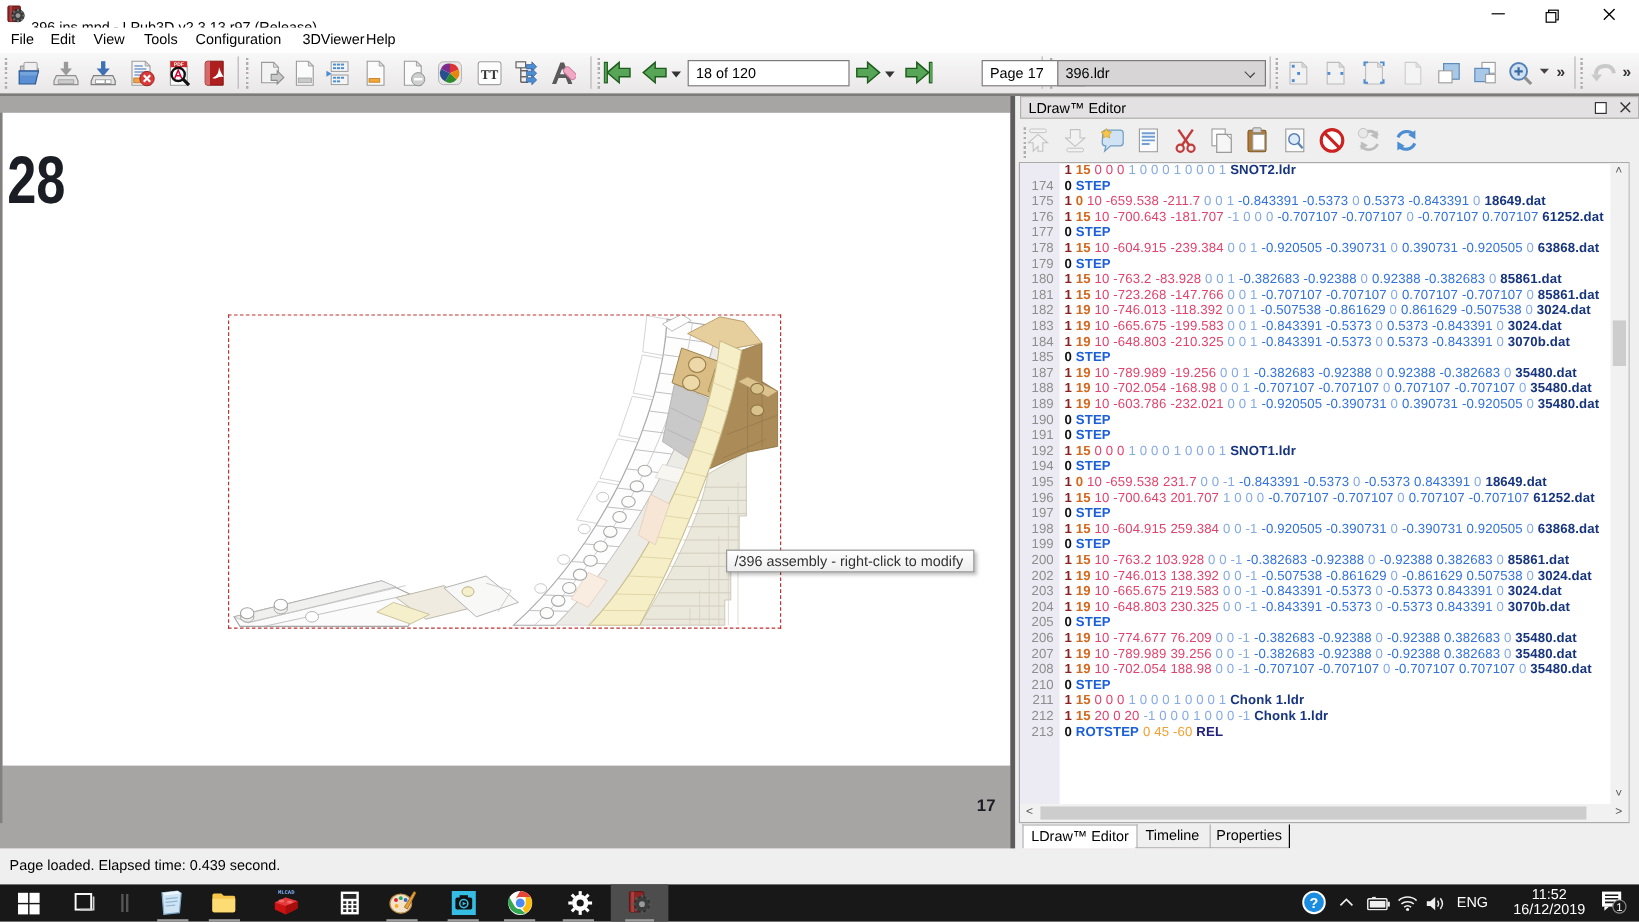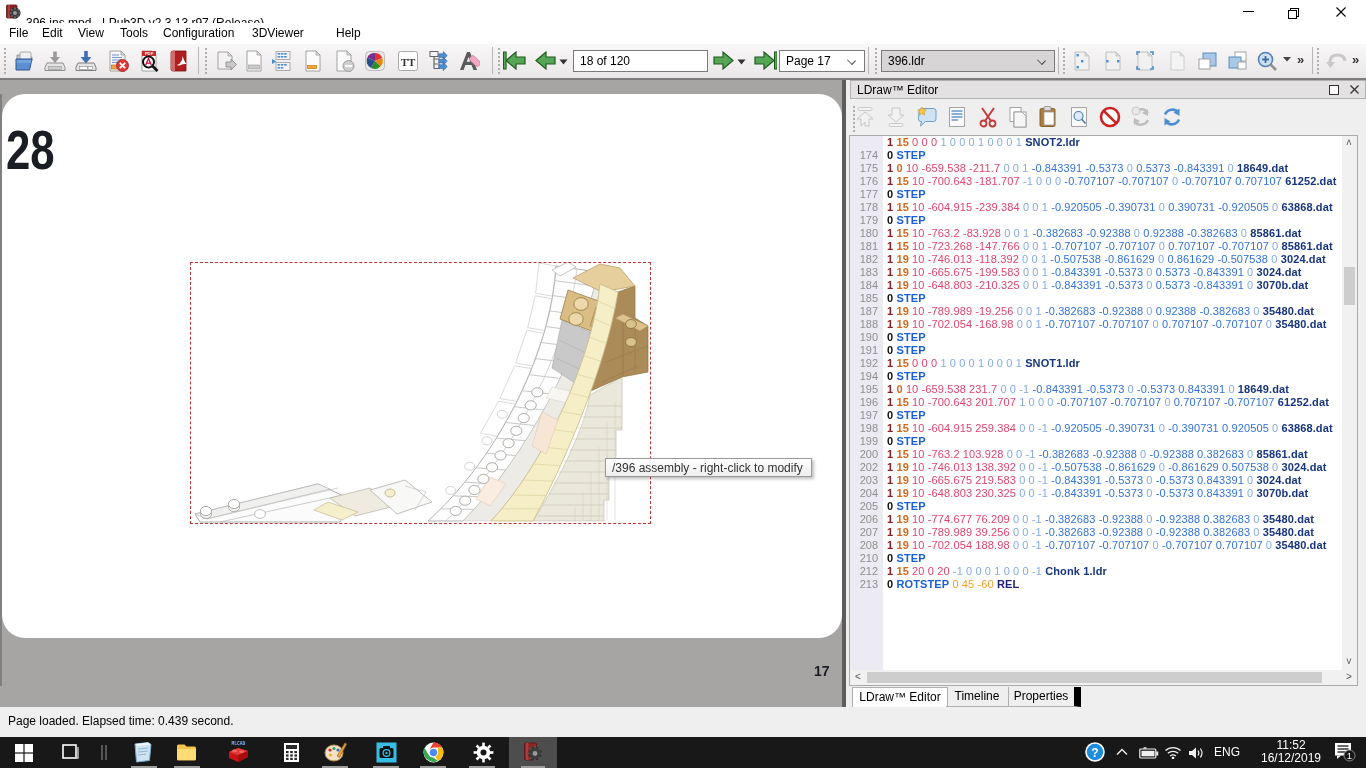--- a/index.html
+++ b/index.html
@@ -17,21 +17,21 @@
  background-image:repeating-linear-gradient(180deg,#b0adad 0,#b0adad 2px,transparent 2px,transparent 4px);
  background-size:2px 100%;background-repeat:no-repeat;background-position:1px 0;}
 .ticon{position:absolute;top:5px;width:24px;height:24px;}
 
 .combo{position:absolute;top:6px;height:20px;border:1px solid #7c7a7a;background:#fff;font-size:12px;color:#000;}
 .combo .cv{position:absolute;left:6px;top:3px;}
 .chev{position:absolute;width:8px;height:8px;}
 .chev:after{content:"";position:absolute;left:0;top:0;width:6px;height:6px;border-right:1.4px solid #444;border-bottom:1.4px solid #444;transform:rotate(45deg) scale(1,0.8);}
 
 #main{left:0;top:78px;width:1366px;height:629px;background:#a7a4a4;border-top:2px solid #7e7b7b;}
-#page{left:2px;top:14px;width:840px;height:544px;background:#fff;border-radius:23px;}
+#page{left:2px;top:14px;width:840px;height:544px;background:#fff;}
 #pnum28{left:4px;top:23px;font-size:56px;font-weight:bold;color:#1a1d24;transform:scaleX(0.78);transform-origin:0 0;}
 #pnum17{left:812px;top:569px;font-size:14px;font-weight:bold;color:#1a1d24;}
 #dashrect{left:188px;top:168px;width:459px;height:260px;border:1px dashed #b33;}
 #splitter{left:842px;top:0px;width:4px;height:629px;background:#5e5c5c;}
 #rpanel{left:846px;top:0px;width:520px;height:629px;background:#f0efef;}
 
 #rtitle{left:4px;top:0px;width:514px;height:17px;background:#e3e1e1;border:1px solid #b3b0b0;font-size:12px;color:#000;}
 #rtoolbar{left:0px;top:22px;width:520px;height:34px;}
 .rticon{position:absolute;top:3px;width:24px;height:24px;}
 
@@ -93,21 +93,21 @@
         <line x1="9.5" y1="0.5" x2="0.5" y2="9.5" stroke="#000" stroke-width="1.1"></line>
       </svg>
 </div>
 <div id="menubar" class="abs">
 <span class="mitem" style="left:9px;">File</span>
 <span class="mitem" style="left:42px;">Edit</span>
 <span class="mitem" style="left:78px;">View</span>
 <span class="mitem" style="left:120px;">Tools</span>
 <span class="mitem" style="left:163px;">Configuration</span>
 <span class="mitem" style="left:252px;">3DViewer</span>
-<span class="mitem" style="left:336px;text-align:right;">Help</span>
+<span class="mitem" style="left:305px;text-align:right;">Help</span>
 </div>
 <div id="toolbar" class="abs">
 <div class="tsep" style="left:198px;"></div>
 <div class="tsep" style="left:492px;"></div>
 <div class="tsep" style="left:868px;"></div>
 <div class="tsep" style="left:1058px;"></div>
 <div class="tsep" style="left:1312px;"></div>
 <div class="thandle" style="left:3px;"></div>
 <div class="thandle" style="left:204px;"></div>
 <div class="thandle" style="left:497px;"></div>
@@ -242,21 +242,21 @@
 <div class="abs" style="left:712px;top:6px;"><svg width="24" height="22" viewBox="0 0 24 22" style="">
           <polygon points="2,7 11,7 11,2 21,10.5 11,19 11,14 2,14" fill="#57a557" stroke="#1e5c1e" stroke-width="1.2"></polygon>
         </svg></div>
 <svg width="9" height="6" viewBox="0 0 9 6" style="position:absolute;left:737px;top:15px;">
         <polygon points="0.5,0.5 8.5,0.5 4.5,5.5" fill="#333"></polygon>
       </svg>
 <div class="abs" style="left:753px;top:6px;"><svg width="24" height="22" viewBox="0 0 24 22" style="">
           <polygon points="2,7 11,7 11,2 21,10.5 11,19 11,14 2,14" fill="#57a557" stroke="#1e5c1e" stroke-width="1.2"></polygon>
           <rect x="21.5" y="2" width="2.6" height="17" fill="#57a557" stroke="#1e5c1e" stroke-width="1"></rect>
         </svg></div>
-<div class="combo" style="left:779px;width:84px;">
+<div class="combo" style="left:818px;width:84px;">
         <span class="cv">Page 17</span>
         <div class="chev" style="right:8px;top:6px;"></div>
       </div>
 <div class="combo" style="left:881px;width:172px;background:#d7d5d5;">
         <span class="cv">396.ldr</span>
         <div class="chev" style="right:8px;top:6px;"></div>
       </div>
 <div class="ticon" style="left:1070px;"><svg width="24" height="24" viewBox="0 0 24 24" style="">
           <path d="M5 3 h10 l4 4 v14 h-14z" fill="#f1f1f1" stroke="#bbb" stroke-width="0.9"></path>
           <path d="M15 3 l4 4 h-4z" fill="#ddd" stroke="#bbb" stroke-width="0.7"></path>
@@ -510,53 +510,55 @@
 <div class="crow"><span class="gn">178</span><span class="ct"><i class="t1">1</i> <i class="cc">15</i> <i class="pos">10 -604.915 -239.384</i> <i class="mi">0 0 1</i> <i class="mf">-0.920505 -0.390731</i> <i class="mi">0</i> <i class="mf">0.390731 -0.920505</i> <i class="mi">0</i> <i class="part">63868.dat</i></span></div>
 <div class="crow"><span class="gn">179</span><span class="ct"><i class="zz">0</i> <i class="kw">STEP</i></span></div>
 <div class="crow"><span class="gn">180</span><span class="ct"><i class="t1">1</i> <i class="cc">15</i> <i class="pos">10 -763.2 -83.928</i> <i class="mi">0 0 1</i> <i class="mf">-0.382683 -0.92388</i> <i class="mi">0</i> <i class="mf">0.92388 -0.382683</i> <i class="mi">0</i> <i class="part">85861.dat</i></span></div>
 <div class="crow"><span class="gn">181</span><span class="ct"><i class="t1">1</i> <i class="cc">15</i> <i class="pos">10 -723.268 -147.766</i> <i class="mi">0 0 1</i> <i class="mf">-0.707107 -0.707107</i> <i class="mi">0</i> <i class="mf">0.707107 -0.707107</i> <i class="mi">0</i> <i class="part">85861.dat</i></span></div>
 <div class="crow"><span class="gn">182</span><span class="ct"><i class="t1">1</i> <i class="cc">19</i> <i class="pos">10 -746.013 -118.392</i> <i class="mi">0 0 1</i> <i class="mf">-0.507538 -0.861629</i> <i class="mi">0</i> <i class="mf">0.861629 -0.507538</i> <i class="mi">0</i> <i class="part">3024.dat</i></span></div>
 <div class="crow"><span class="gn">183</span><span class="ct"><i class="t1">1</i> <i class="cc">19</i> <i class="pos">10 -665.675 -199.583</i> <i class="mi">0 0 1</i> <i class="mf">-0.843391 -0.5373</i> <i class="mi">0</i> <i class="mf">0.5373 -0.843391</i> <i class="mi">0</i> <i class="part">3024.dat</i></span></div>
 <div class="crow"><span class="gn">184</span><span class="ct"><i class="t1">1</i> <i class="cc">19</i> <i class="pos">10 -648.803 -210.325</i> <i class="mi">0 0 1</i> <i class="mf">-0.843391 -0.5373</i> <i class="mi">0</i> <i class="mf">0.5373 -0.843391</i> <i class="mi">0</i> <i class="part">3070b.dat</i></span></div>
 <div class="crow"><span class="gn">185</span><span class="ct"><i class="zz">0</i> <i class="kw">STEP</i></span></div>
 <div class="crow"><span class="gn">187</span><span class="ct"><i class="t1">1</i> <i class="cc">19</i> <i class="pos">10 -789.989 -19.256</i> <i class="mi">0 0 1</i> <i class="mf">-0.382683 -0.92388</i> <i class="mi">0</i> <i class="mf">0.92388 -0.382683</i> <i class="mi">0</i> <i class="part">35480.dat</i></span></div>
 <div class="crow"><span class="gn">188</span><span class="ct"><i class="t1">1</i> <i class="cc">19</i> <i class="pos">10 -702.054 -168.98</i> <i class="mi">0 0 1</i> <i class="mf">-0.707107 -0.707107</i> <i class="mi">0</i> <i class="mf">0.707107 -0.707107</i> <i class="mi">0</i> <i class="part">35480.dat</i></span></div>
+<div class="crow"><span class="gn">189</span><span class="ct"><i class="t1">1</i> <i class="cc">19</i> <i class="pos">10 -603.786 -232.021</i> <i class="mi">0 0 1</i> <i class="mf">-0.920505 -0.390731</i> <i class="mi">0</i> <i class="mf">0.390731 -0.920505</i> <i class="mi">0</i> <i class="part">35480.dat</i></span></div>
 <div class="crow"><span class="gn">190</span><span class="ct"><i class="zz">0</i> <i class="kw">STEP</i></span></div>
 <div class="crow"><span class="gn">191</span><span class="ct"><i class="zz">0</i> <i class="kw">STEP</i></span></div>
 <div class="crow"><span class="gn">192</span><span class="ct"><i class="t1">1</i> <i class="cc">15</i> <i class="pos">0 0 0</i> <i class="mi">1 0 0 0 1 0 0 0 1</i> <i class="part">SNOT1.ldr</i></span></div>
 <div class="crow"><span class="gn">194</span><span class="ct"><i class="zz">0</i> <i class="kw">STEP</i></span></div>
 <div class="crow"><span class="gn">195</span><span class="ct"><i class="t1">1</i> <i class="cc">0</i> <i class="pos">10 -659.538 231.7</i> <i class="mi">0 0 -1</i> <i class="mf">-0.843391 -0.5373</i> <i class="mi">0</i> <i class="mf">-0.5373 0.843391</i> <i class="mi">0</i> <i class="part">18649.dat</i></span></div>
 <div class="crow"><span class="gn">196</span><span class="ct"><i class="t1">1</i> <i class="cc">15</i> <i class="pos">10 -700.643 201.707</i> <i class="mi">1 0 0 0</i> <i class="mf">-0.707107 -0.707107</i> <i class="mi">0</i> <i class="mf">0.707107 -0.707107</i> <i class="part">61252.dat</i></span></div>
 <div class="crow"><span class="gn">197</span><span class="ct"><i class="zz">0</i> <i class="kw">STEP</i></span></div>
 <div class="crow"><span class="gn">198</span><span class="ct"><i class="t1">1</i> <i class="cc">15</i> <i class="pos">10 -604.915 259.384</i> <i class="mi">0 0 -1</i> <i class="mf">-0.920505 -0.390731</i> <i class="mi">0</i> <i class="mf">-0.390731 0.920505</i> <i class="mi">0</i> <i class="part">63868.dat</i></span></div>
 <div class="crow"><span class="gn">199</span><span class="ct"><i class="zz">0</i> <i class="kw">STEP</i></span></div>
 <div class="crow"><span class="gn">200</span><span class="ct"><i class="t1">1</i> <i class="cc">15</i> <i class="pos">10 -763.2 103.928</i> <i class="mi">0 0 -1</i> <i class="mf">-0.382683 -0.92388</i> <i class="mi">0</i> <i class="mf">-0.92388 0.382683</i> <i class="mi">0</i> <i class="part">85861.dat</i></span></div>
 <div class="crow"><span class="gn">202</span><span class="ct"><i class="t1">1</i> <i class="cc">19</i> <i class="pos">10 -746.013 138.392</i> <i class="mi">0 0 -1</i> <i class="mf">-0.507538 -0.861629</i> <i class="mi">0</i> <i class="mf">-0.861629 0.507538</i> <i class="mi">0</i> <i class="part">3024.dat</i></span></div>
 <div class="crow"><span class="gn">203</span><span class="ct"><i class="t1">1</i> <i class="cc">19</i> <i class="pos">10 -665.675 219.583</i> <i class="mi">0 0 -1</i> <i class="mf">-0.843391 -0.5373</i> <i class="mi">0</i> <i class="mf">-0.5373 0.843391</i> <i class="mi">0</i> <i class="part">3024.dat</i></span></div>
 <div class="crow"><span class="gn">204</span><span class="ct"><i class="t1">1</i> <i class="cc">19</i> <i class="pos">10 -648.803 230.325</i> <i class="mi">0 0 -1</i> <i class="mf">-0.843391 -0.5373</i> <i class="mi">0</i> <i class="mf">-0.5373 0.843391</i> <i class="mi">0</i> <i class="part">3070b.dat</i></span></div>
 <div class="crow"><span class="gn">205</span><span class="ct"><i class="zz">0</i> <i class="kw">STEP</i></span></div>
 <div class="crow"><span class="gn">206</span><span class="ct"><i class="t1">1</i> <i class="cc">19</i> <i class="pos">10 -774.677 76.209</i> <i class="mi">0 0 -1</i> <i class="mf">-0.382683 -0.92388</i> <i class="mi">0</i> <i class="mf">-0.92388 0.382683</i> <i class="mi">0</i> <i class="part">35480.dat</i></span></div>
 <div class="crow"><span class="gn">207</span><span class="ct"><i class="t1">1</i> <i class="cc">19</i> <i class="pos">10 -789.989 39.256</i> <i class="mi">0 0 -1</i> <i class="mf">-0.382683 -0.92388</i> <i class="mi">0</i> <i class="mf">-0.92388 0.382683</i> <i class="mi">0</i> <i class="part">35480.dat</i></span></div>
 <div class="crow"><span class="gn">208</span><span class="ct"><i class="t1">1</i> <i class="cc">19</i> <i class="pos">10 -702.054 188.98</i> <i class="mi">0 0 -1</i> <i class="mf">-0.707107 -0.707107</i> <i class="mi">0</i> <i class="mf">-0.707107 0.707107</i> <i class="mi">0</i> <i class="part">35480.dat</i></span></div>
 <div class="crow"><span class="gn">210</span><span class="ct"><i class="zz">0</i> <i class="kw">STEP</i></span></div>
+<div class="crow"><span class="gn">211</span><span class="ct"><i class="t1">1</i> <i class="cc">15</i> <i class="pos">0 0 0</i> <i class="mi">1 0 0 0 1 0 0 0 1</i> <i class="part">Chonk 1.ldr</i></span></div>
 <div class="crow"><span class="gn">212</span><span class="ct"><i class="t1">1</i> <i class="cc">15</i> <i class="pos">20 0 20</i> <i class="mi">-1 0 0 0 1 0 0 0 -1</i> <i class="part">Chonk 1.ldr</i></span></div>
 <div class="crow"><span class="gn">213</span><span class="ct"><i class="zz">0</i> <i class="kw">ROTSTEP</i> <i class="ang">0 45 -60</i> <i class="rel">REL</i></span></div>
           </div>
 <div class="sbar abs" style="left:492px;top:0;width:15px;height:534px;"></div>
 <div class="sarrow abs" style="left:492px;top:0;">˄</div>
 <div class="sarrow abs" style="left:492px;top:519px;">˅</div>
 <div class="sthumb abs" style="left:494px;top:131px;width:11px;height:38px;"></div>
 <div class="sbar abs" style="left:0;top:534px;width:507px;height:15px;"></div>
 <div class="sarrow abs" style="left:1px;top:534px;">˂</div>
 <div class="sarrow abs" style="left:492px;top:534px;">˃</div>
 <div class="sthumb abs" style="left:17px;top:536px;width:455px;height:11px;"></div>
 </div>
 <div class="tab" style="left:6px;width:94px;background:#fff;border:1px solid #b0b0b0;border-bottom:none;">LDraw™ Editor</div>
 <div class="tab" style="left:100px;width:62px;border-bottom:1px solid #b0b0b0;border-right:1px solid #b0b0b0;">Timeline</div>
-<div class="tab" style="left:162px;width:66px;border-bottom:1px solid #b0b0b0;border-right:7px solid #000000;">Properties</div>
+<div class="tab" style="left:162px;width:66px;border-bottom:1px solid #b0b0b0;border-right:1px solid #000000;">Properties</div>
 </div>
 </div>
 <div id="statusbar" class="abs">
       <span style="position:absolute;left:8px;top:7px;">Page loaded. Elapsed time: 0.439 second.</span>
     </div>
 <div id="taskbar" class="abs">
 <div class="tbicon" style="left:12px;"><svg width="25" height="25" viewBox="0 0 25 25" style="">
           <g fill="#fff">
             <rect x="3" y="4" width="8.4" height="8.4"></rect>
             <rect x="12.6" y="4" width="8.4" height="8.4"></rect>

